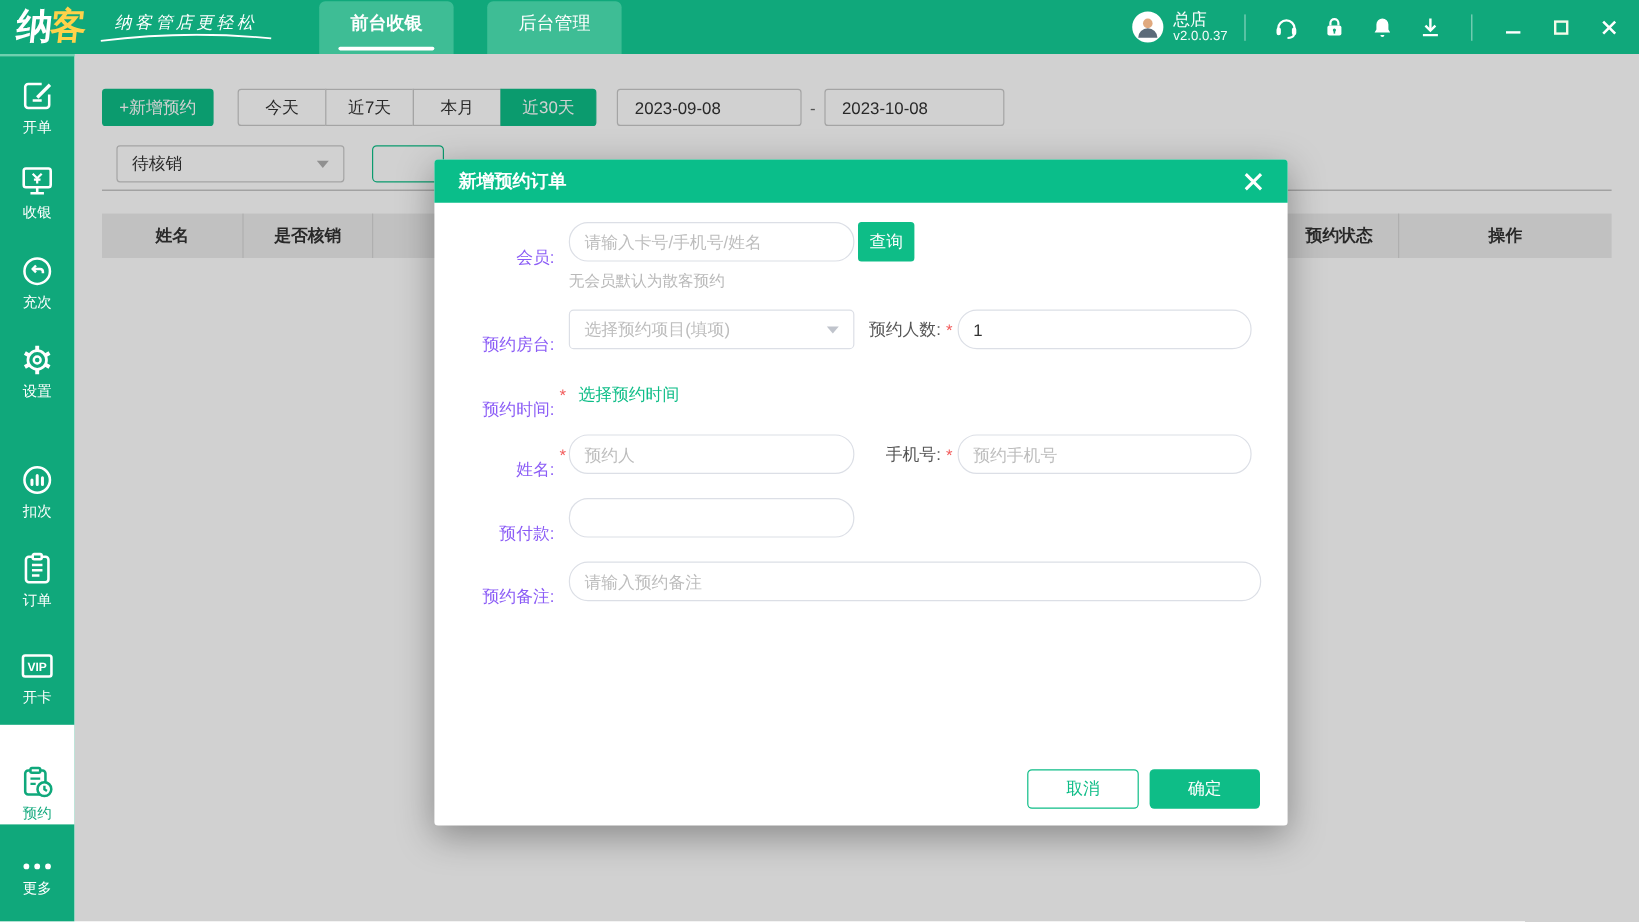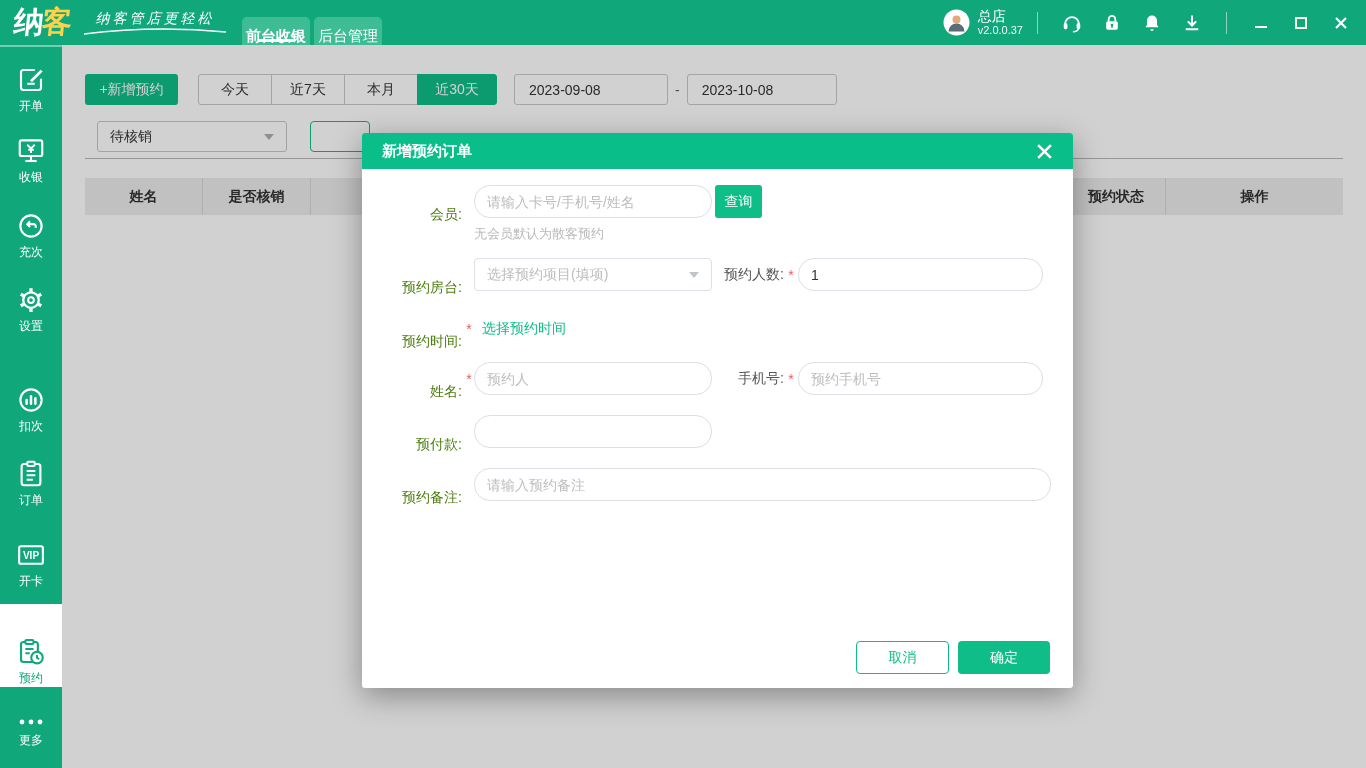--- a/index.html
+++ b/index.html
@@ -7,21 +7,21 @@
   .app { position:relative; width:1366px; height:768px; }
 
   
   .topbar { position:absolute; left:0; top:0; width:1366px; height:45px; background:#10A87B; display:flex; align-items:center; padding-left:14px; z-index:30; }
   .logo { display:flex; align-items:baseline; transform:skewX(-6deg); }
   .logo .l1 { font-size:30px; font-weight:900; color:#fff; letter-spacing:-2px; }
   .logo .l2 { font-size:30px; font-weight:900; color:#FFD24A; letter-spacing:-2px; }
   .tagline { margin-left:10px; display:flex; flex-direction:column; align-items:center; }
   .tagline .tg-text { color:#fff; font-size:14px; font-style:italic; letter-spacing:3px; white-space:nowrap; }
   .tabs { display:flex; gap:4px; margin-left:12px; align-self:flex-end; }
-  .tab { height:28px; line-height:38px; padding:0 4px; background:#3EBD95; color:#fff; font-size:15px; border-radius:5px 5px 0 0; position:relative; cursor:pointer; white-space:nowrap; }
+  .tab { height:44px; line-height:38px; padding:0 26px; background:#3EBD95; color:#fff; font-size:15px; border-radius:5px 5px 0 0; position:relative; cursor:pointer; white-space:nowrap;margin-left:24px; }
   .tab.active { font-weight:bold; }
   .tab.active::after { content:""; position:absolute; left:16px; right:16px; bottom:3px; height:3px; background:#fff; border-radius:2px; }
   .tb-right { margin-left:auto; display:flex; align-items:center; padding-right:5px; }
   .store { display:flex; flex-direction:column; margin-left:8px; color:#fff; }
   .store .sname { font-size:14px; line-height:16px; }
   .store .sver { font-size:11px; line-height:13px; opacity:.95; }
   .tb-sep { width:1px; height:22px; background:rgba(255,255,255,.5); margin:0 14px; }
   .tb-icon { width:22px; height:22px; margin:0 9px; color:#fff; cursor:pointer; display:flex; align-items:center; justify-content:center; }
   .win-btn { width:20px; height:20px; margin:0 10px; color:#fff; cursor:pointer; display:flex; align-items:center; justify-content:center; }
 
@@ -60,21 +60,21 @@
   .th-cell { height:37px; line-height:37px; text-align:center; border-right:1px solid #d6d6d6; }
   .th-cell.c1{width:118px;} .th-cell.c2{width:119px;} .th-cell.c3{width:108px;}
   .th-cell.fill{flex:1; border-right:none;} .th-cell.c4{width:100px; border-left:1px solid #d6d6d6;} .th-cell.c5{width:177px; border-right:none;}
 
   
   .modal { position:absolute; left:300px; top:88px; width:711px; height:555px; background:#fff; border-radius:3px; box-shadow:0 8px 30px rgba(0,0,0,.35); z-index:10; }
   .m-header { height:36px; background:#0ABE8A; border-radius:3px 3px 0 0; display:flex; align-items:center; padding:0 20px; }
   .m-title { color:#fff; font-size:15px; font-weight:bold; }
   .m-close { margin-left:auto; color:#fff; cursor:pointer; display:flex; align-items:center; }
   .m-row { position:absolute; left:0; display:flex; align-items:center; height:33px; }
-  .m-label { width:100px; text-align:right; font-size:14px; color:#4d7c0f;margin-top:26px; }
+  .m-label { width:100px; text-align:right; font-size:14px; color:#8b5cf6;margin-top:26px; }
   .m-req { width:10px; margin-left:2px; text-align:center; color:#F25A5A; font-size:14px; }
   .m-input { height:33px; border:1px solid #dcdfe6; border-radius:16px; padding:0 12px; font-size:14px; color:#333; width:238px; font-family:inherit; }
   .m-input::placeholder { color:#bdbdbd; }
   .btn-search { width:47px; height:33px; margin-left:3px; background:#0EBD87; color:#fff; border:none; border-radius:3px; font-size:14px; cursor:pointer; }
   .m-hint { position:absolute; top:92px; left:112px; font-size:13px; color:#b9b9b9; }
   .m-select { width:238px; height:33px; border:1px solid #dcdfe6; border-radius:4px; background:#fff; display:flex; align-items:center; justify-content:space-between; padding:0 12px; font-size:14px; color:#bdbdbd; cursor:pointer; }
   .m-select .chev { width:0; height:0; border-left:5px solid transparent; border-right:5px solid transparent; border-top:6px solid #c0c4cc; }
   .g2 { display:flex; align-items:center; margin-left:6px; }
   .g2 .m-label2 { width:66px; text-align:right; font-size:14px; color:#555; }
   .g2 .m-req { width:14px; margin-left:0; }

